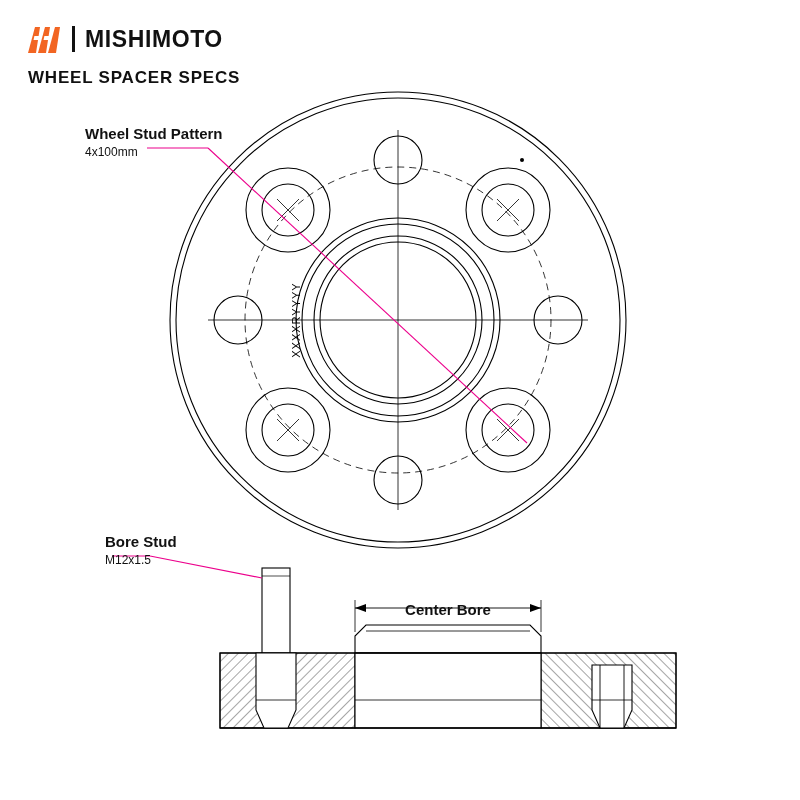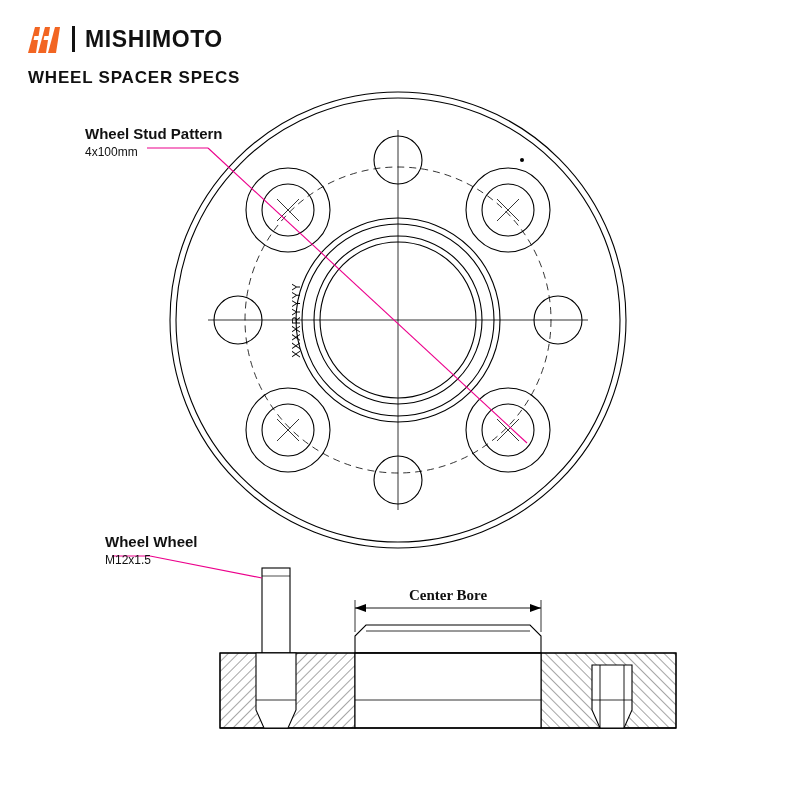--- a/index.html
+++ b/index.html
@@ -74,21 +74,21 @@
     display: block;
   }
   .callout .value {
     display: block;
     font-size: 12px;
     font-weight: normal;
   }
   .callout.center-label { text-align: center; }
   #callout-stud-pattern { left: 85px; top: 124px; }
   #callout-wheel-stud  { left: 105px; top: 532px; }
-  #callout-center-bore { left: 353px; top: 585px; width: 190px; text-align: center; font-family: Liberation Serif, serif; }
+  #callout-center-bore { left: 353px; top: 600px; width: 190px; text-align: center; }
   #callout-center-bore .title,
   #callout-center-bore .value { text-align: center; }
 </style>
 </head>
 <body>
 
 <div id="page">
 
   <div class="brand-block">
     <svg class="brand-mark" viewBox="0 0 34 30">
@@ -235,21 +235,21 @@
       </g>
     </g>
   </svg>
 
   <div class="callout" id="callout-stud-pattern">
     <span class="title">Wheel Stud Pattern</span>
     <span class="value">4x100mm</span>
   </div>
 
   <div class="callout" id="callout-wheel-stud">
-    <span class="title">Wheel Wheel</span>
+    <span class="title">Bore Stud</span>
     <span class="value">M12x1.5</span>
   </div>
 
   <div class="callout center-label" id="callout-center-bore">
     <span class="title">Center Bore</span>
   </div>
 
 </div>
 
 </body></html>

